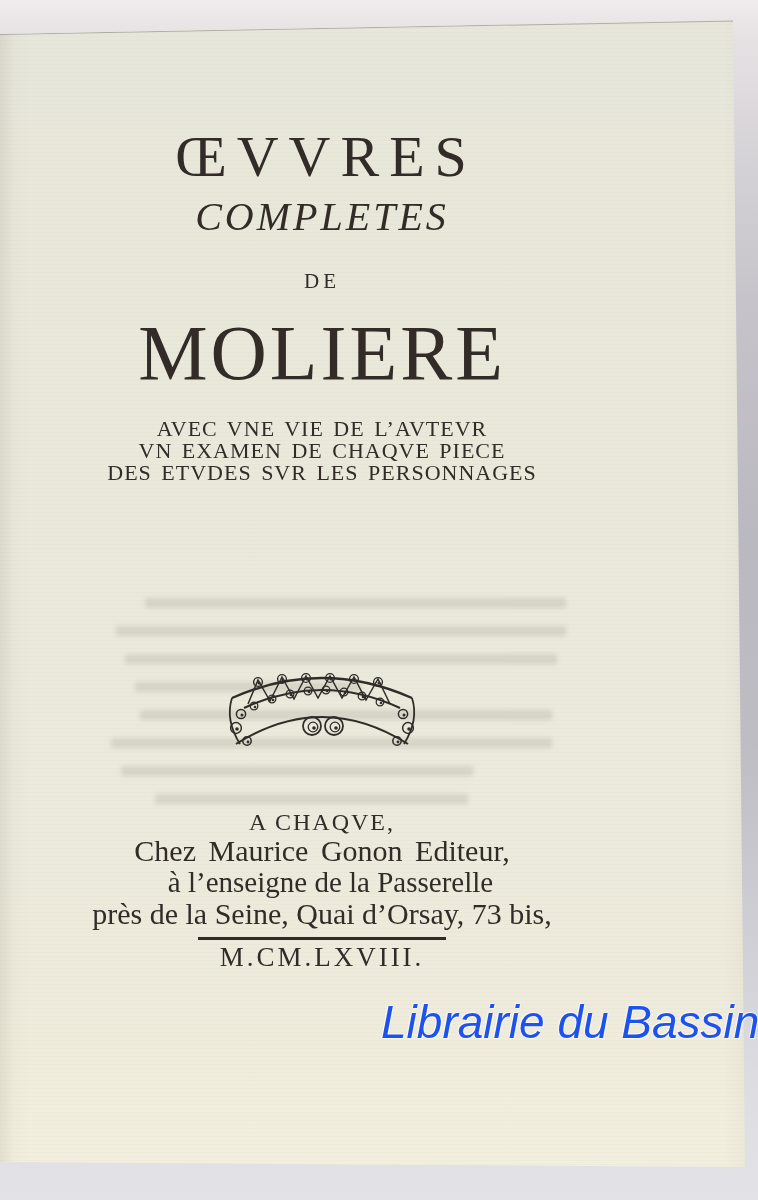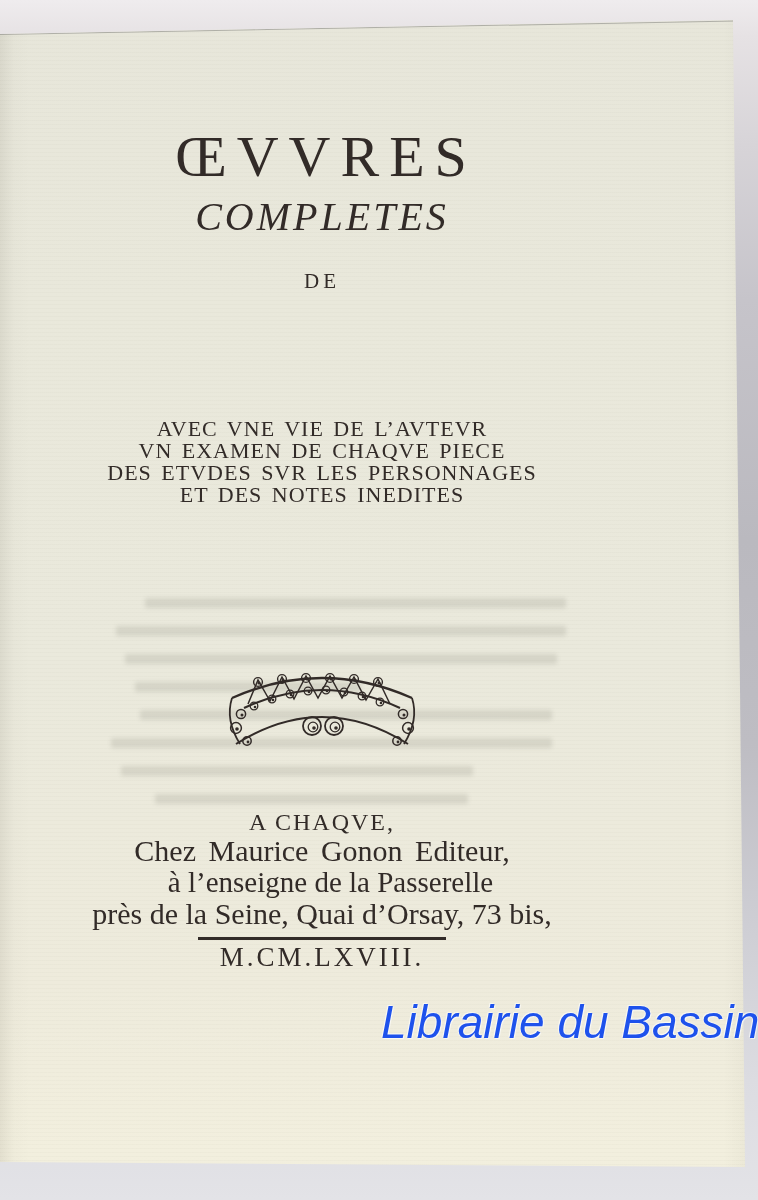--- a/index.html
+++ b/index.html
@@ -91,26 +91,26 @@
         <div></div>
         <div></div>
         <div></div>
         <div></div>
     </div>
 
     <div class="col ink">
       <div class="series-title">ŒVVRES</div>
       <div class="series-sub">COMPLETES</div>
       <div class="connector">DE</div>
+      <div class="author-title">MOLIERE</div>
 
       <div class="subtitle">
         <div style="position:static">AVEC VNE VIE DE L’AVTEVR</div>
         <div style="position:static">VN EXAMEN DE CHAQVE PIECE</div>
         <div style="position:static">DES ETVDES SVR LES PERSONNAGES</div>
-        <div style="position:static">ET DES NOTES INEDITES</div>
       </div>
 
 
       <div class="imprint-city">A CHAQVE,</div>
       <div class="imprint-pub">Chez Maurice Gonon Editeur,</div>
       <div class="imprint-sign">à l’enseigne de la Passerelle</div>
       <div class="imprint-addr">près de la Seine, Quai d’Orsay, 73 bis,</div>
       <div class="imprint-rule"></div>
       <div class="imprint-year">M.CM.LXVIII.</div>
     </div>

